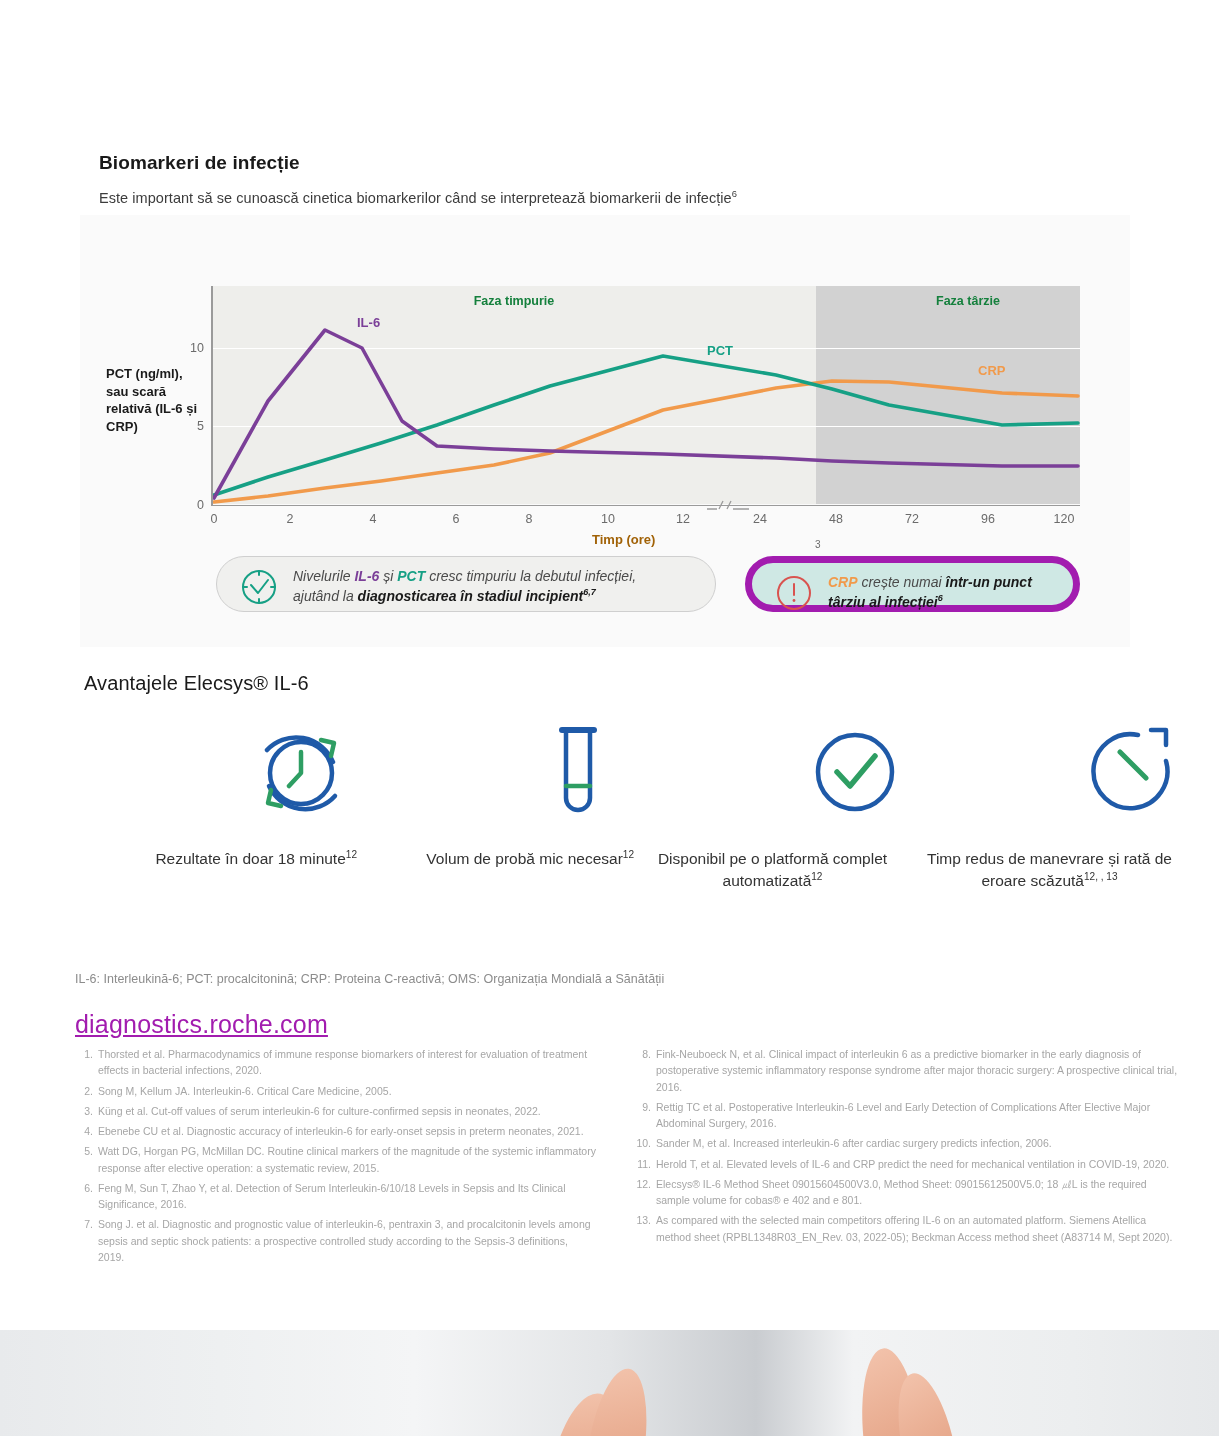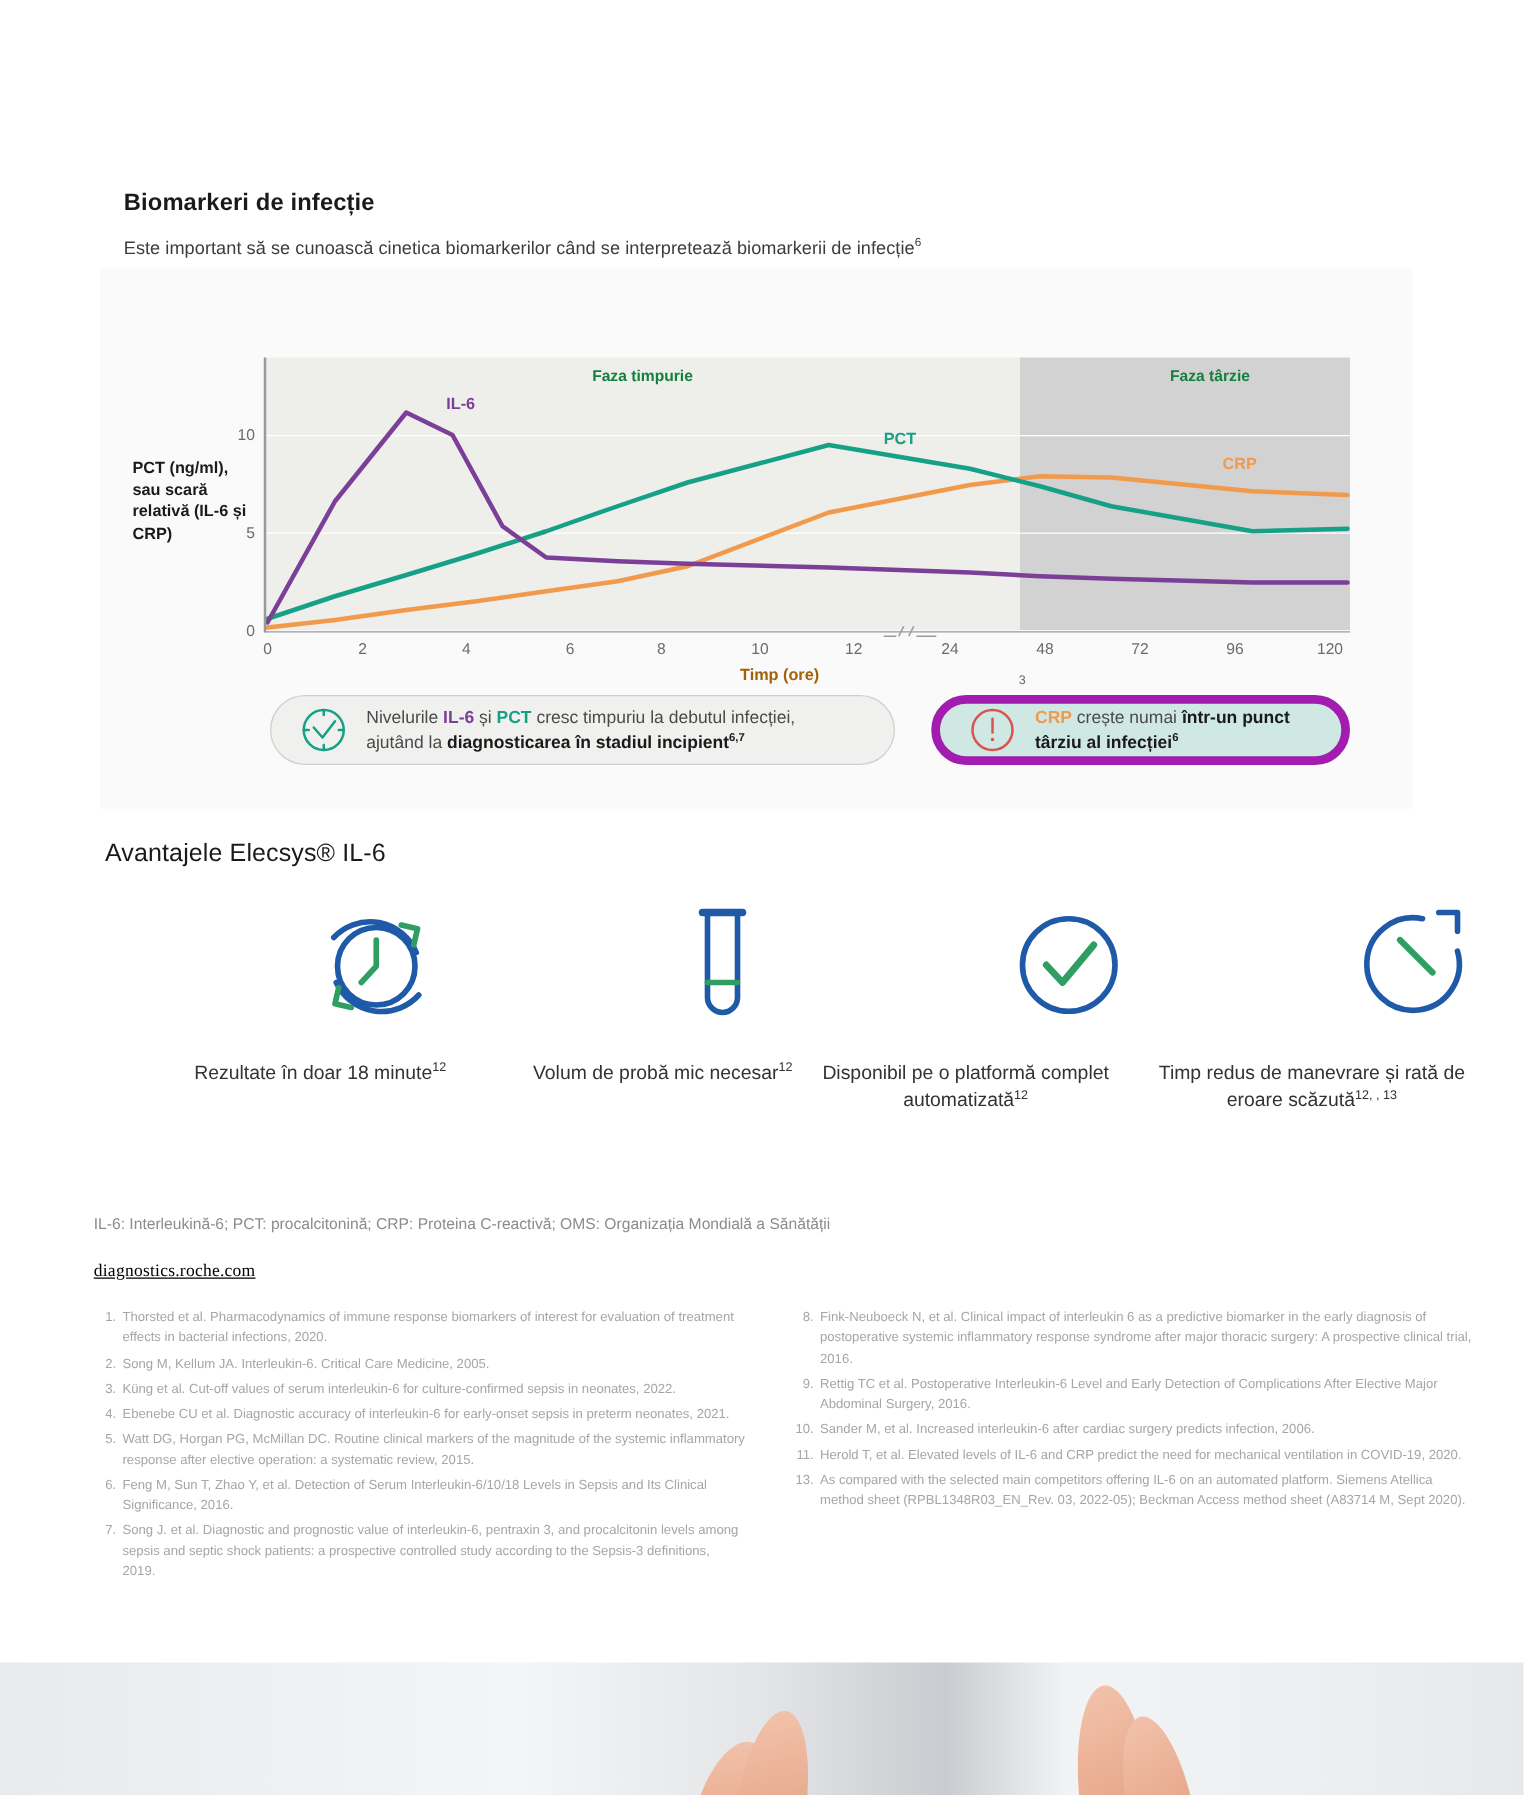--- a/index.html
+++ b/index.html
@@ -75,22 +75,22 @@
   .series-label { position: absolute; font-size: 13px; font-weight: bold; }
   .lbl-il6 { left: 357px; top: 315px; color: #7b3f98; }
   .lbl-pct { left: 707px; top: 343px; color: #16a085; }
   .lbl-crp { left: 978px; top: 363px; color: #f19a4b; }
   .mini-ref {
     position: absolute; left: 815px; top: 539px; font-size: 10px; color: #6b6b6b;
   }
 
   
   .callout {
-    position: absolute; display: flex; align-items: center; gap: 14px;
-    border-radius: 30px; padding: 10px 22px;
+    position: absolute; display: flex; gap: 14px;
+    border-radius: 30px; padding: 10px 22px; font-style: italic;
   }
   .callout-left {
     left: 216px; top: 556px; width: 500px; height: 56px;
     background: #f0f0ee; border: 1px solid #cfcfcf;
   }
   .callout-right {
     left: 745px; top: 556px; width: 335px; height: 56px;
     background: #cfe8e4; border: 7px solid #a21caf;
   }
   .callout-text { font-size: 14px; color: #4a4a4a; line-height: 1.38; }
@@ -114,21 +114,21 @@
     margin-top: 16px; font-size: 15.5px; color: #333333; text-align: center; line-height: 1.4;
   }
 
   
   .abbrev {
     position: absolute; left: 75px; top: 972px;
     font-size: 12.5px; color: #8c8c8c;
   }
   .weblink {
     position: absolute; left: 75px; top: 1010px;
-    font-size: 14px; color: #000000; letter-spacing: .2px; font-family: Liberation Serif, serif;
+    font-size: 25px; color: #a21caf; letter-spacing: .2px;
   }
   .refs-left  { position: absolute; left: 76px;  top: 1046px; width: 520px; }
   .refs-right { position: absolute; left: 634px; top: 1046px; width: 545px; }
   .ref {
     display: flex; font-size: 10.5px; color: #a6a6a6; line-height: 1.55;
     margin-bottom: 4px;
   }
   .ref-num { width: 22px; flex: none; text-align: right; padding-right: 5px; }
   .ref-txt { flex: 1; }
 
@@ -341,20 +341,24 @@
       </div>
       <div class="ref">
         <span class="ref-num">10.</span>
         <span class="ref-txt">Sander M, et al. Increased interleukin-6 after cardiac surgery predicts infection, 2006.</span>
       </div>
       <div class="ref">
         <span class="ref-num">11.</span>
         <span class="ref-txt">Herold T, et al. Elevated levels of IL-6 and CRP predict the need for mechanical ventilation in COVID-19, 2020.</span>
       </div>
       <div class="ref">
+        <span class="ref-num">12.</span>
+        <span class="ref-txt">Elecsys® IL-6 Method Sheet 09015604500V3.0, Method Sheet: 09015612500V5.0; 18 ㎕L is the required sample volume for cobas® e 402 and e 801.</span>
+      </div>
+      <div class="ref">
         <span class="ref-num">13.</span>
         <span class="ref-txt">As compared with the selected main competitors offering IL-6 on an automated platform. Siemens Atellica method sheet (RPBL1348R03_EN_Rev. 03, 2022-05); Beckman Access method sheet (A83714 M, Sept 2020).</span>
       </div>
     </div>
 
   <div class="photo-strip">
     <div class="finger f1"></div>
     <div class="finger f2"></div>
     <div class="finger f3"></div>
     <div class="finger f4"></div>

